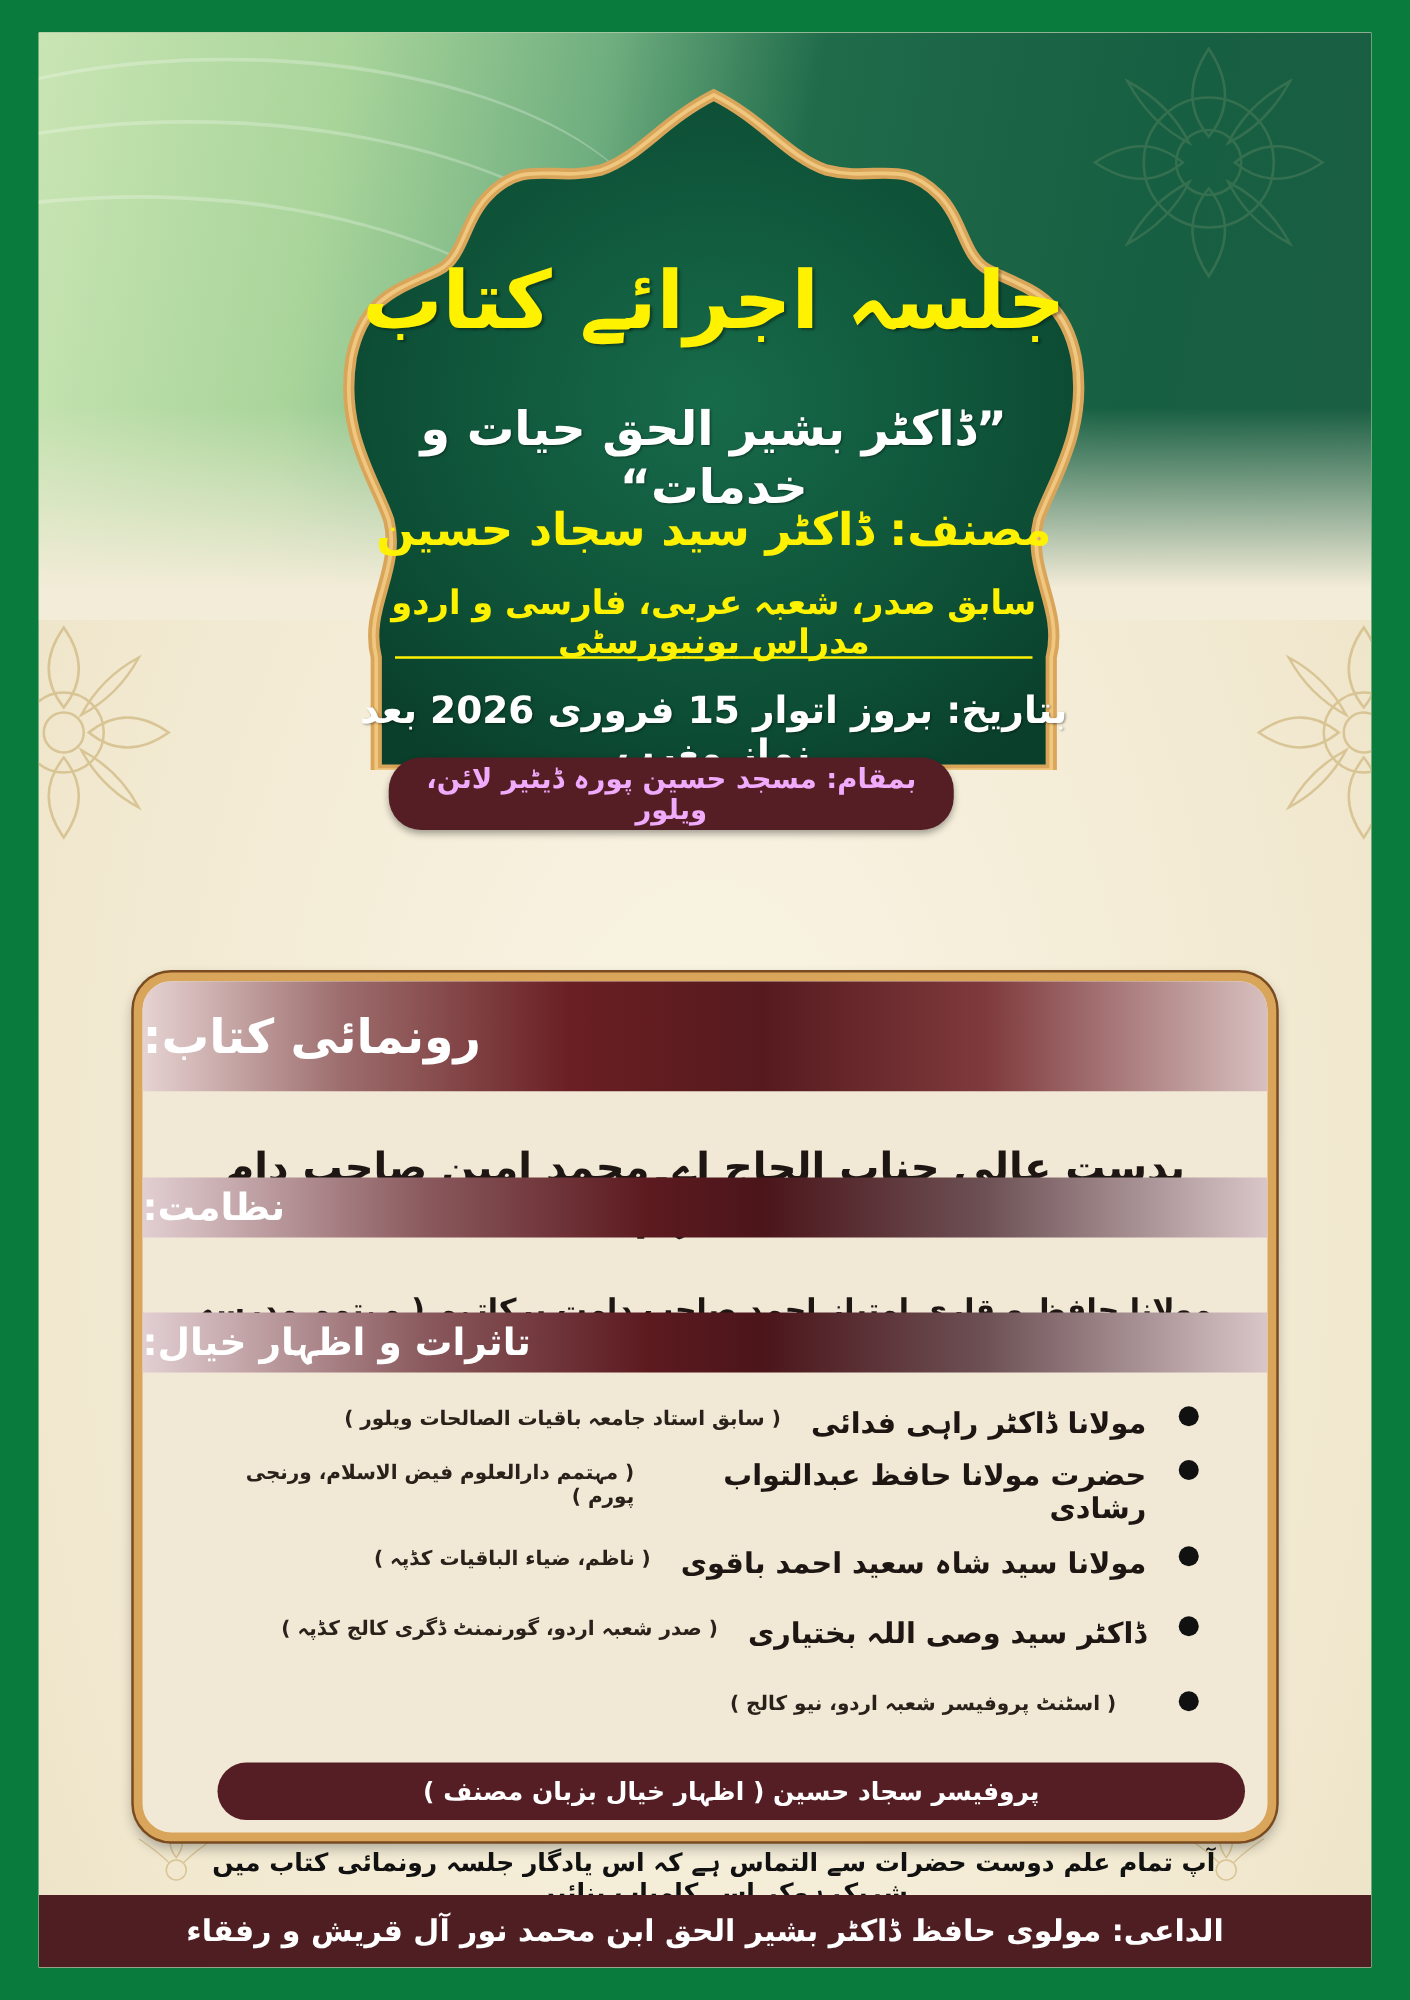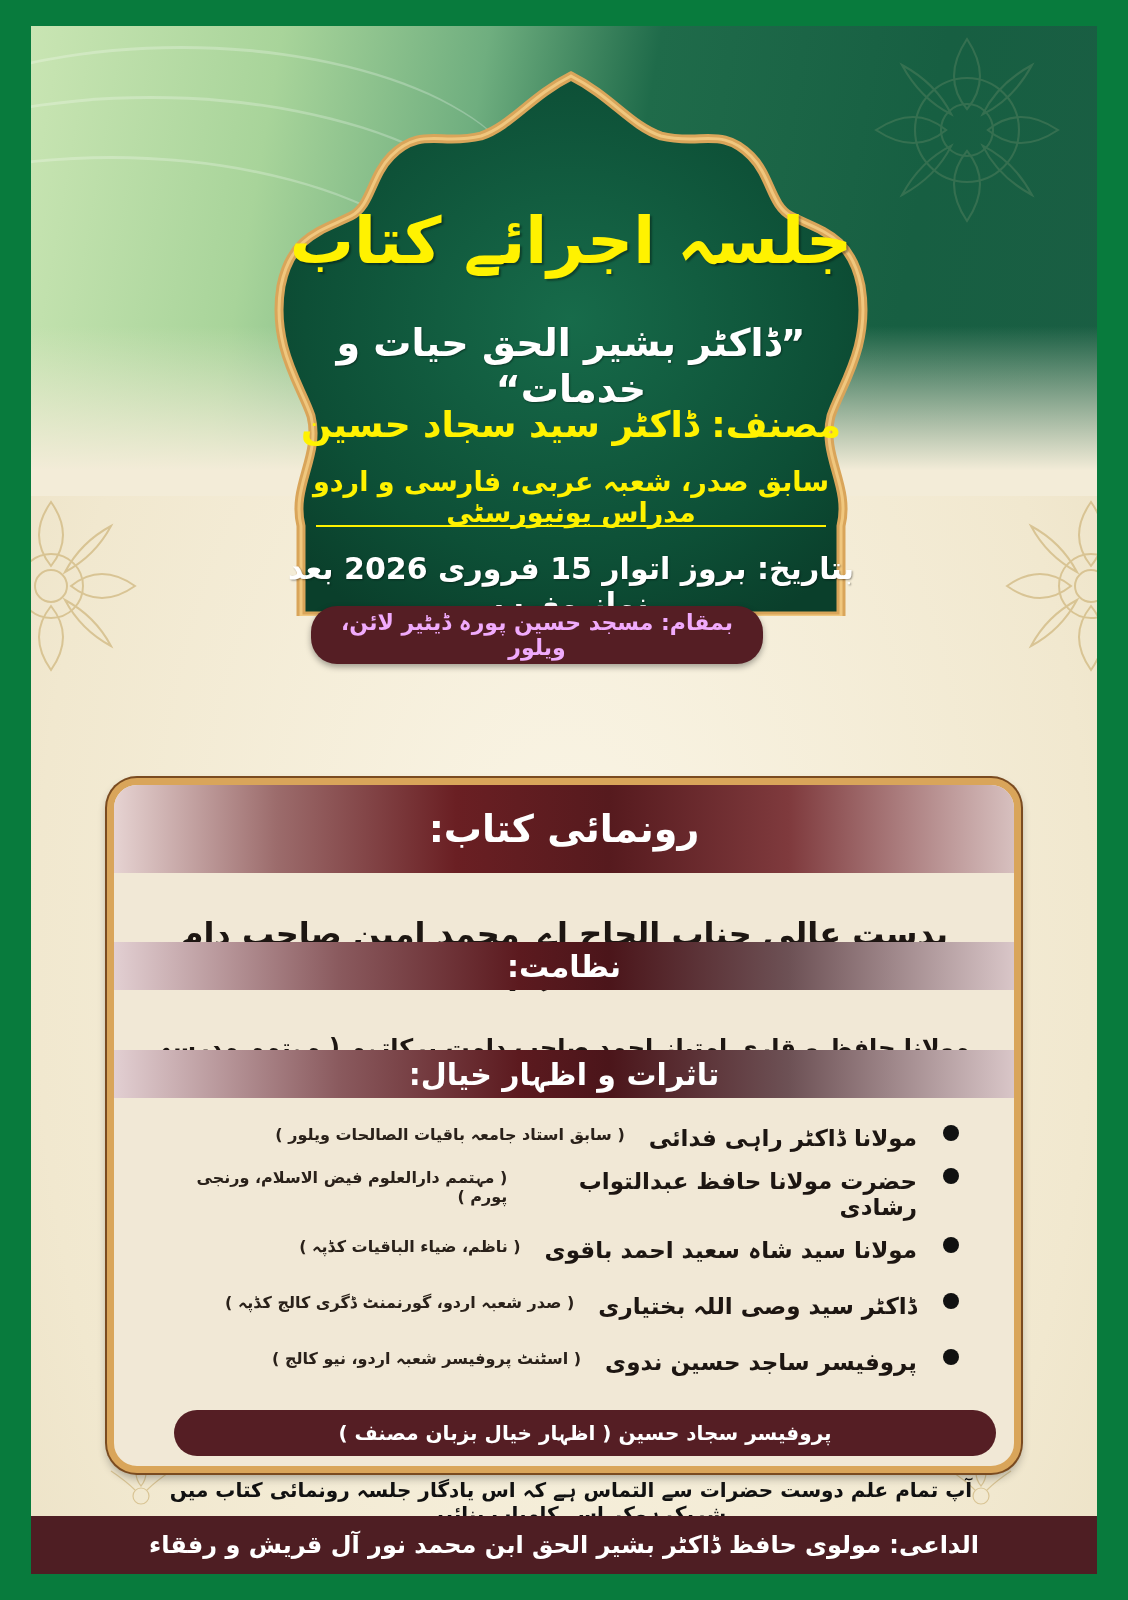--- a/index.html
+++ b/index.html
@@ -86,21 +86,21 @@
   .program {
     position: absolute; left: 76px; top: 752px; width: 914px; height: 695px;
     border-radius: 30px;
     border: 7px solid #d9a55a;
     box-shadow: 0 0 0 2px #7a4b20, 0 5px 10px rgba(0,0,0,0.3);
     background: #f1e8d6;
     overflow: hidden;
   }
   .band {
     position: absolute; left: 0; right: 0; color: #fff;
-    display: flex; align-items: center; justify-content: center;
+    display: flex; align-items: center; justify-content: flex-end;
     font-weight: bold;
     background: linear-gradient(to right, #e2cfd2 0%, #8a5a5e 25%, #5c1a1f 45%, #4b151a 55%, #6d5155 75%, #d9c6c8 100%);
   }
   .band-1 { top: 0; height: 88px; font-size: 38px;
     background: linear-gradient(to right, #e6d3d2 0%, #9c6c6c 18%, #6a1f23 38%, #561a1e 55%, #7f3a3d 75%, #d7c0bf 100%); }
   .band-2 { top: 157px; height: 48px; font-size: 30px; }
   .band-3 { top: 265px; height: 48px; font-size: 30px; }
   .row-text {
     position: absolute; left: 20px; right: 20px; color: #1d1612;
     font-weight: bold;
@@ -292,21 +292,20 @@
       <div class="bullet">
         <div class="bullet-line">
           <span class="dot"></span>
           <span class="name">ڈاکٹر سید وصی اللہ بختیاری</span>
           <span class="role">( صدر شعبہ اردو، گورنمنٹ ڈگری کالج کڈپہ )</span>
         </div>
       </div>
       <div class="bullet">
         <div class="bullet-line">
           <span class="dot"></span>
-          <span class="name">پروفیسر ساجد حسین ندوی</span>
           <span class="role">( اسٹنٹ پروفیسر شعبہ اردو، نیو کالج )</span>
         </div>
       </div>
     </div>
 
     <div class="author-pill rtl">
       <span>پروفیسر سجاد حسین ( اظہار خیال بزبان مصنف )</span>
     </div>
   </div>
 

